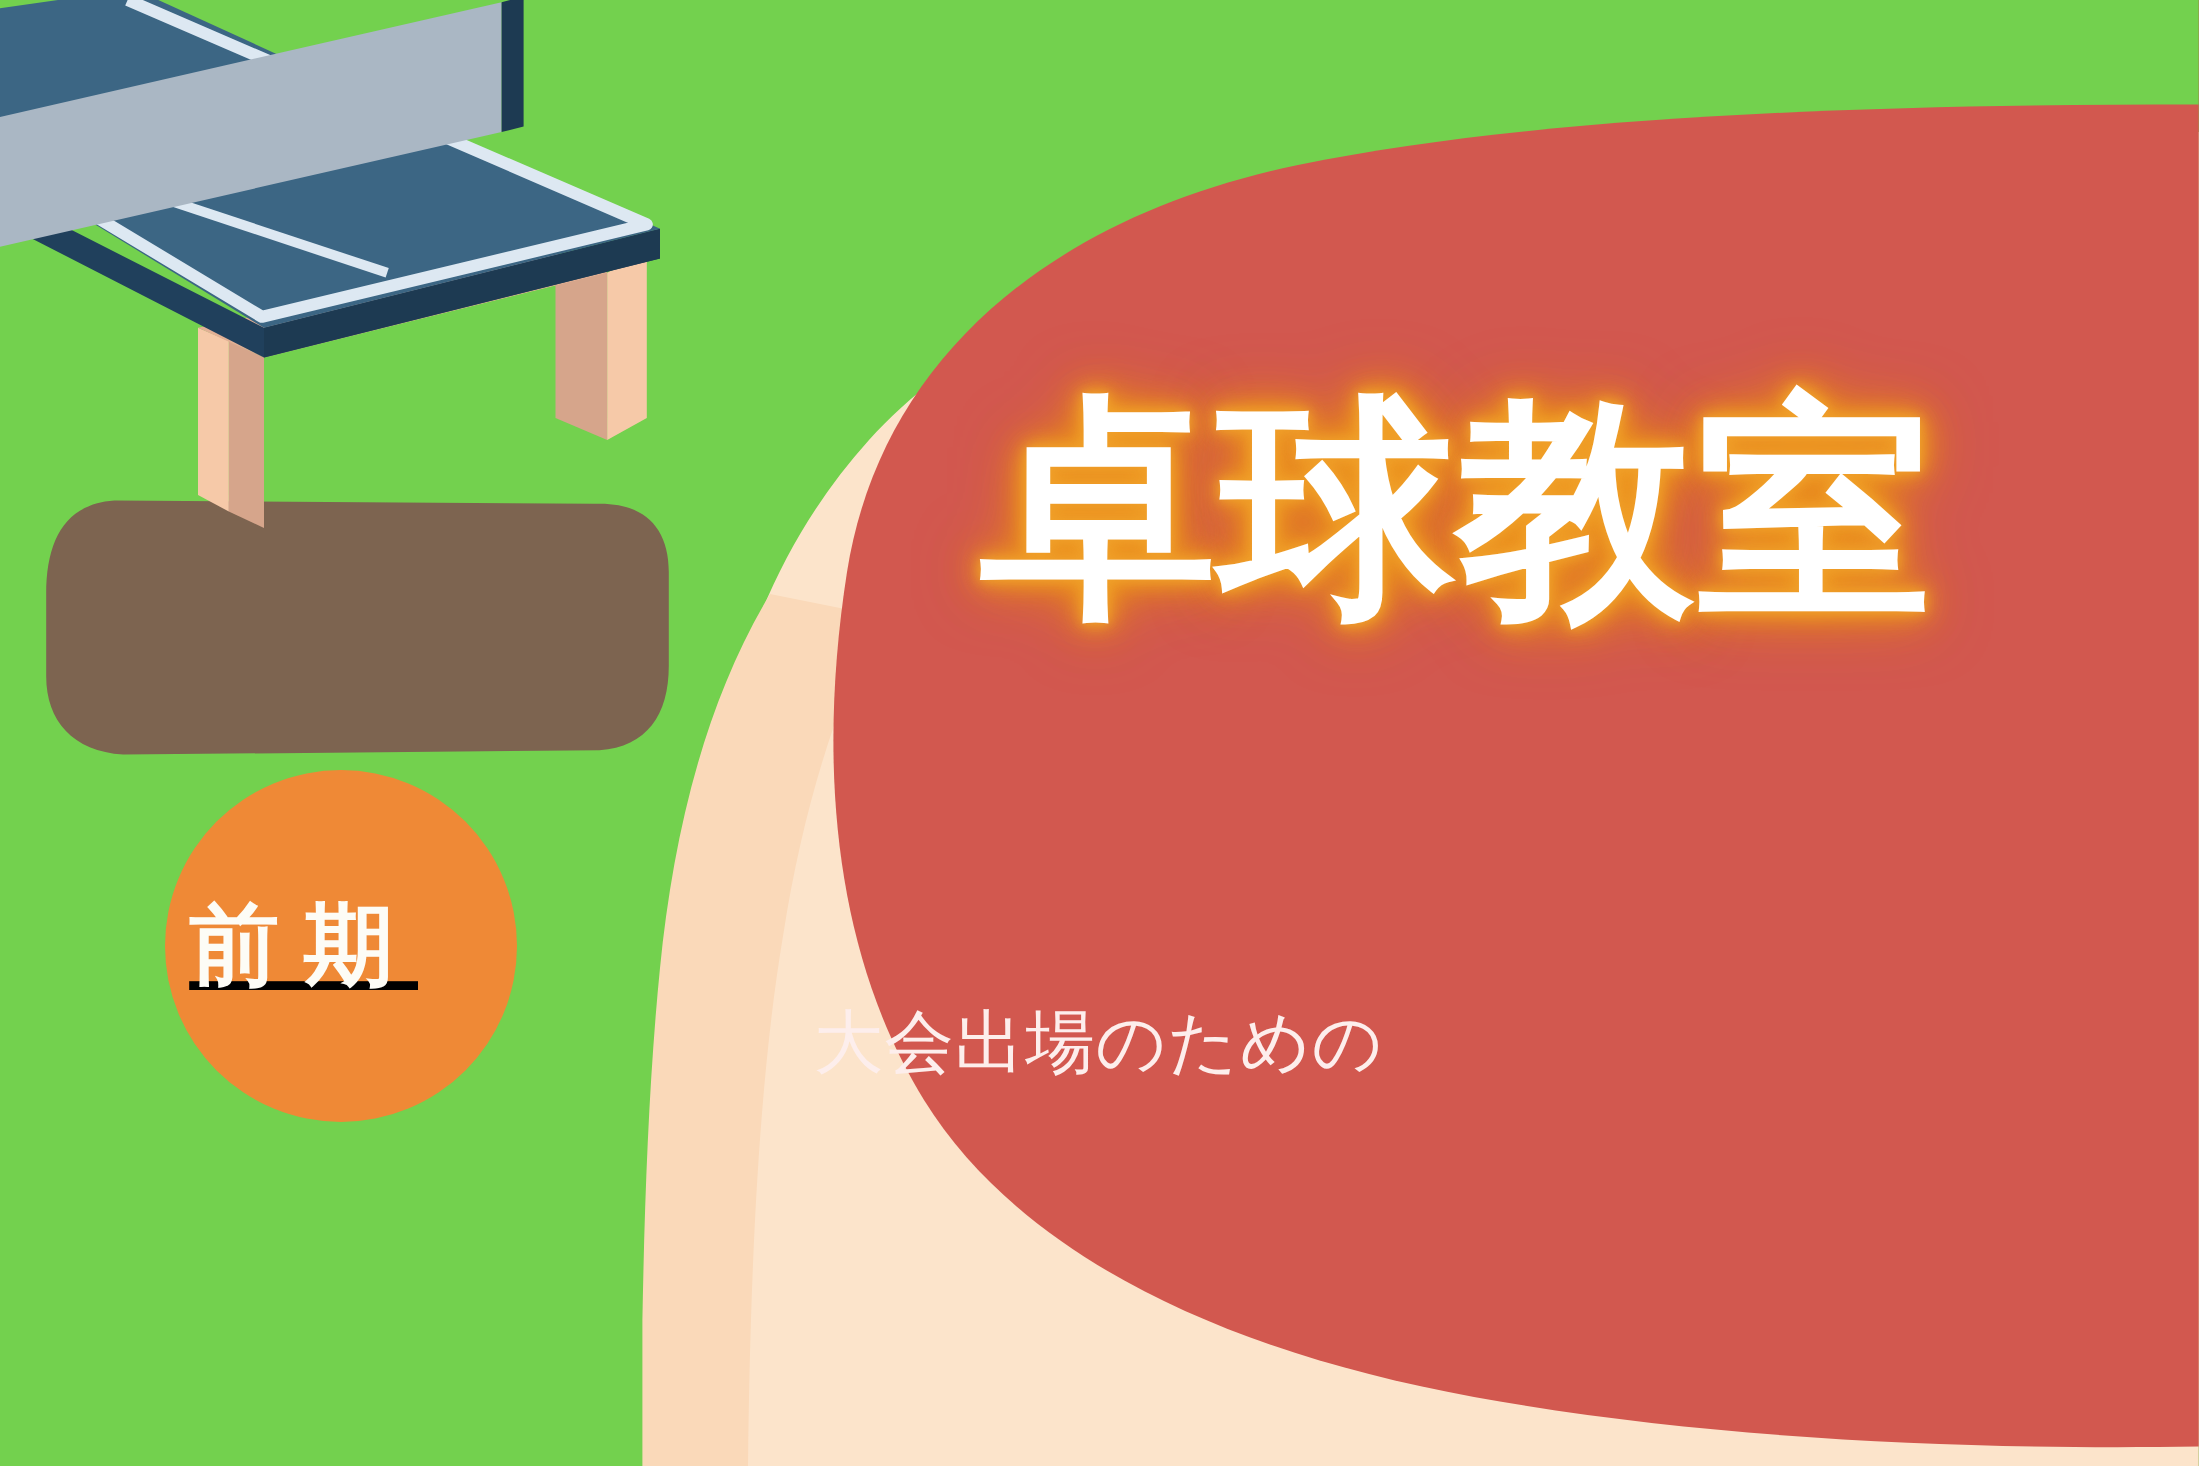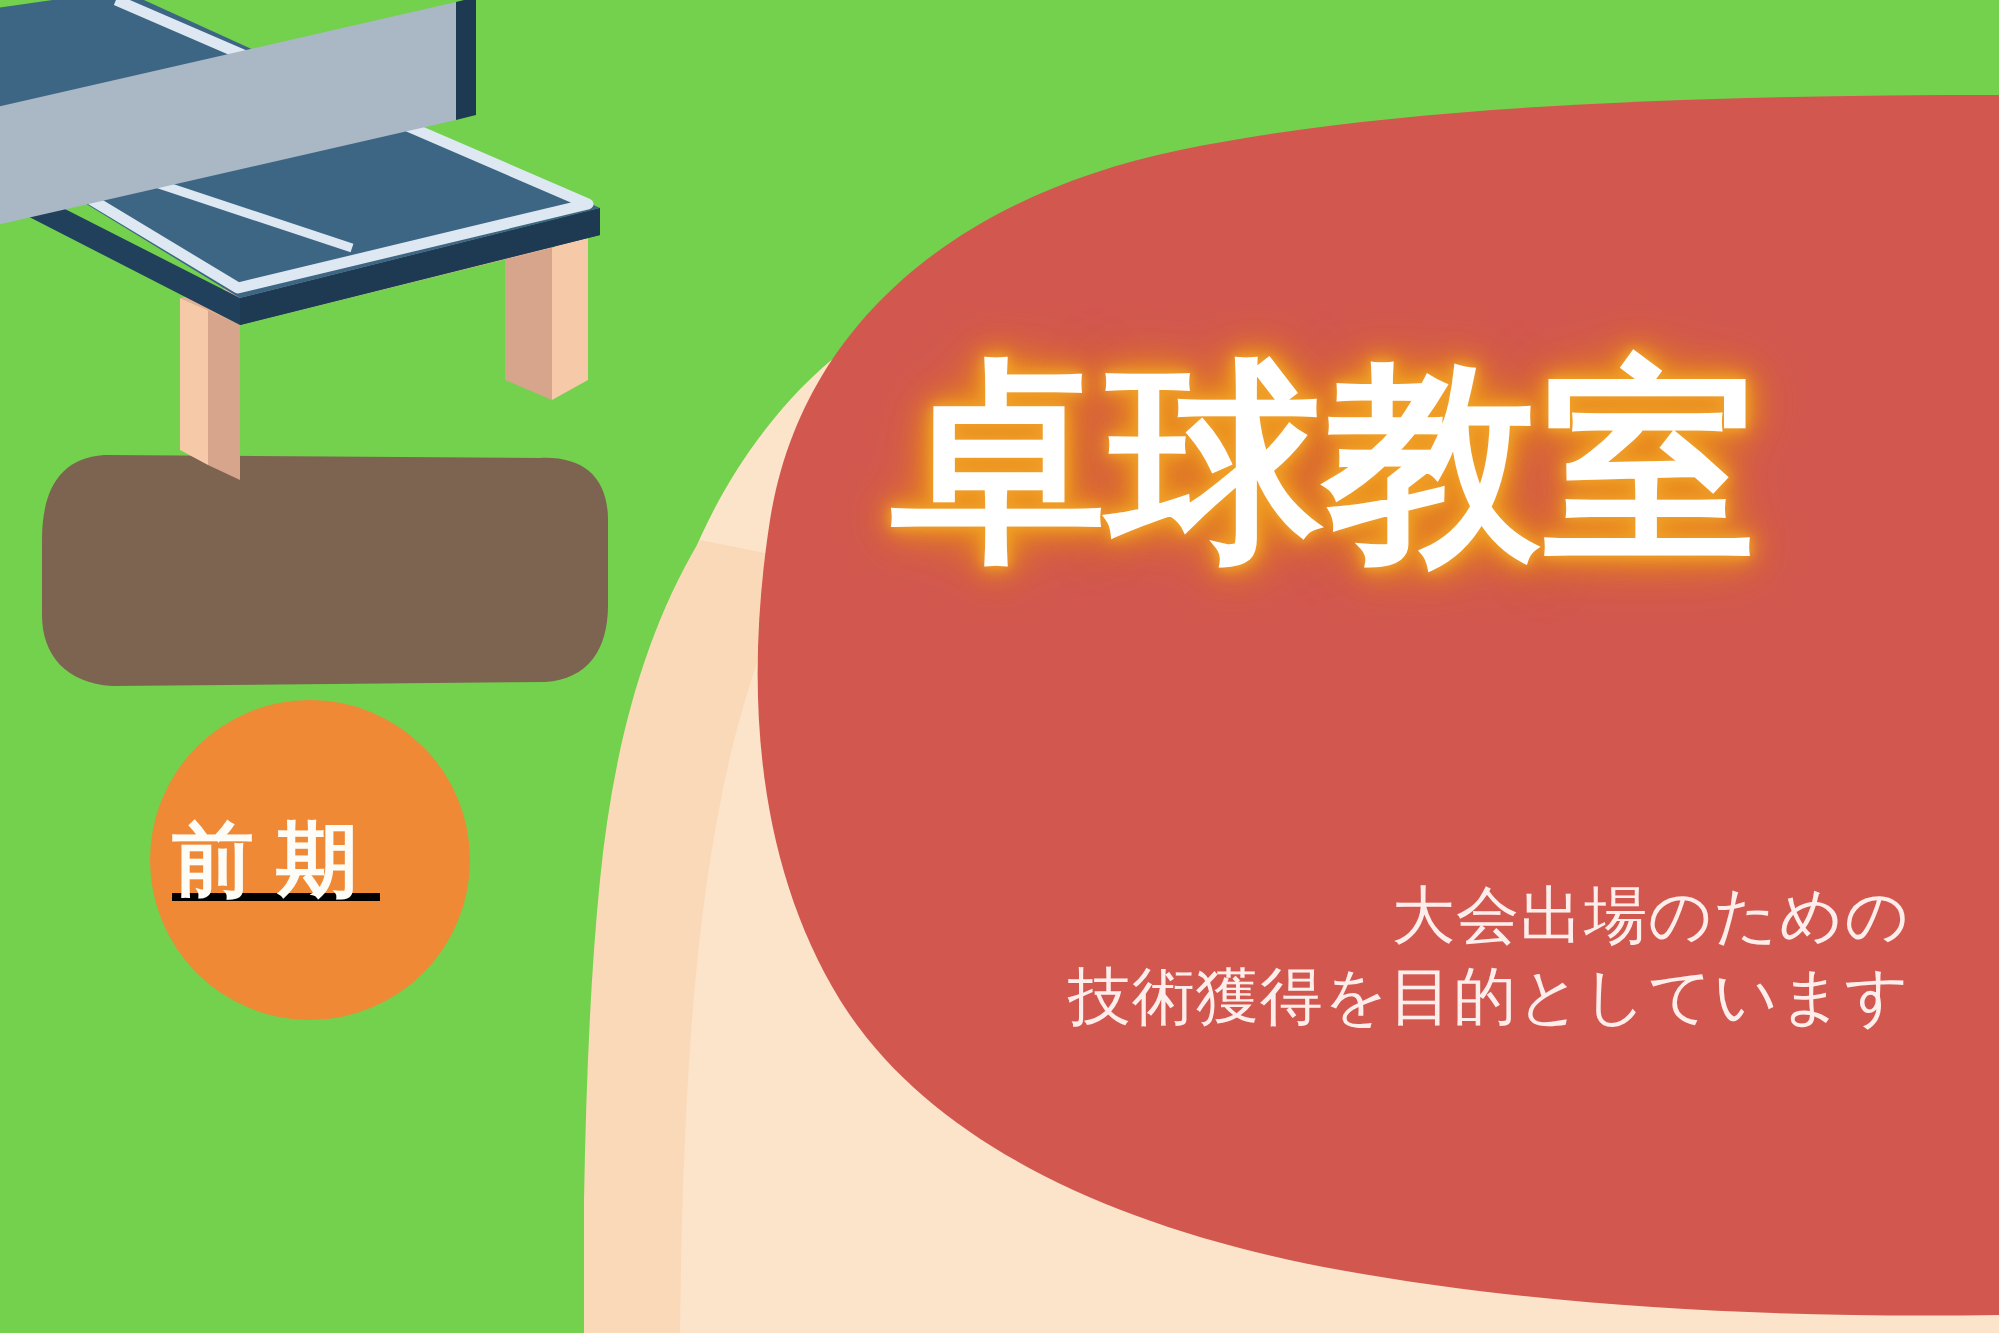--- a/index.html
+++ b/index.html
@@ -54,23 +54,23 @@
       0 0 18px #f0a02a,
       0 0 28px #ef9b1f,
       0 0 42px #e88a12,
       0 0 60px rgba(232,138,18,.85);
     white-space:nowrap;
   }
 
   .subtitle-block {
     position:absolute;
     left:740px;
-    top:876px;
+    top:908px;
     width:1170px;
-    text-align:right;
+    text-align:left;
     pointer-events:none;
   }
   .subtitle-line {
     font-family:"DejaVu Sans", sans-serif;
     font-size:63px;
     line-height:1.28;
     font-weight:400;
     color:#fdeeec;
     letter-spacing:1px;
     white-space:nowrap;
@@ -188,20 +188,19 @@
       <polygon points="516,22 516,140 536,135 536,17" fill="#1d3a52"></polygon>
     </g>
   </svg>
 
   <div class="title-block">
     <div class="main-title">卓球教室</div>
   </div>
 
   <div class="subtitle-block">
     <div class="subtitle-line">大会出場のための</div>
-    <div class="subtitle-line">技術獲得を目的としています</div>
   </div>
 
   <div class="badge">
     <span class="badge-label">前期</span>
   </div>
 
 </div>
 
 </body></html>

